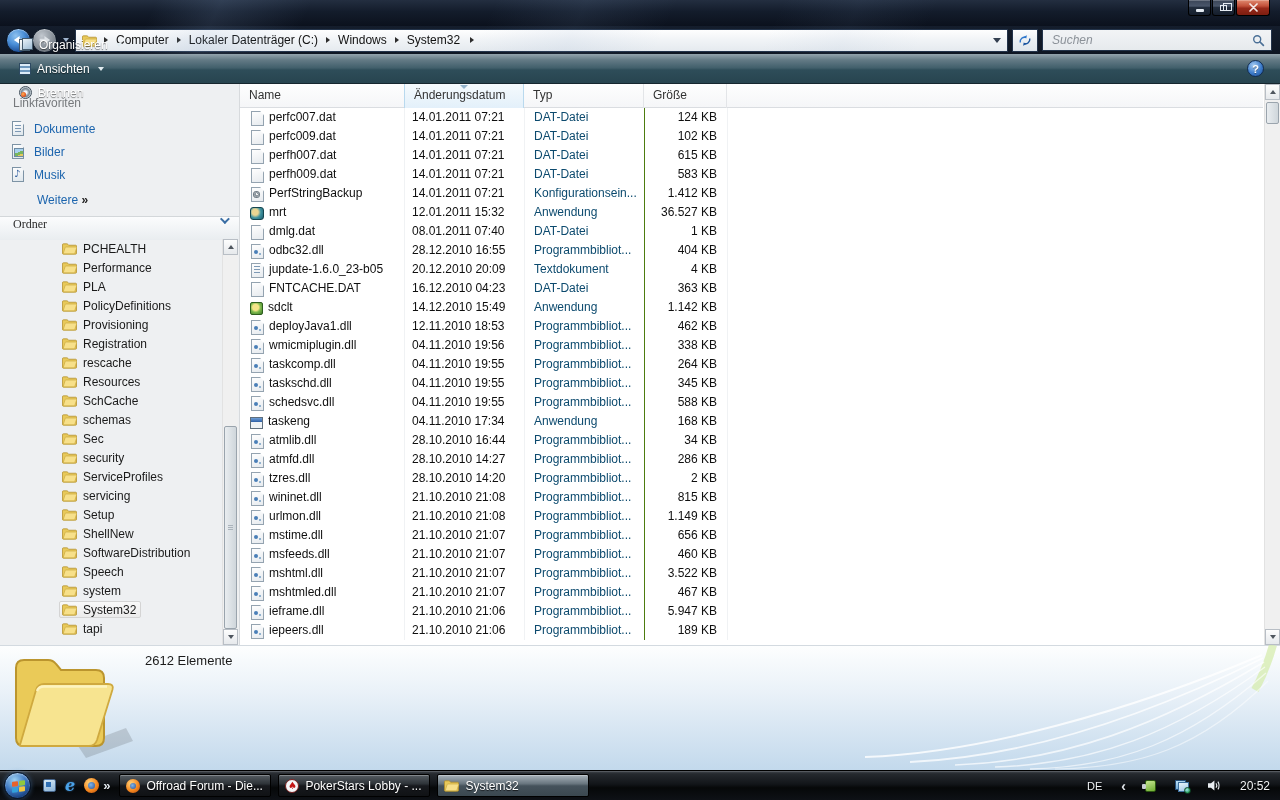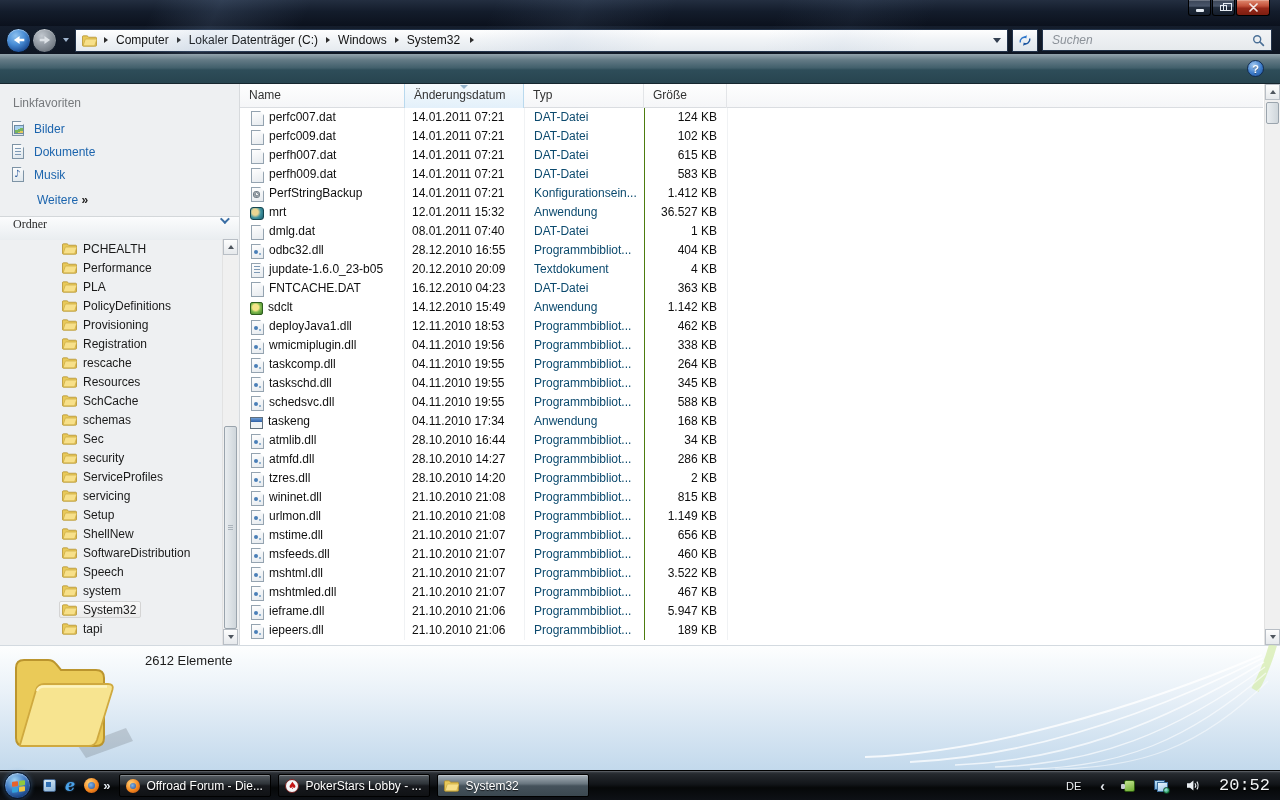--- a/index.html
+++ b/index.html
@@ -203,21 +203,21 @@
   .tray-power { width:11px; height:12px; border-radius:2px; position:relative; cursor:pointer;
     background:linear-gradient(160deg,#c6e592,#6fae32); border:1px solid #2c5a10; }
   .tray-power::before { content:""; position:absolute; left:-4px; top:3px; width:4px; height:5px; background:#c9ced3; border-radius:1px; }
   .tray-network { width:14px; height:12px; position:relative; cursor:pointer; }
   .tray-network::before { content:""; position:absolute; left:0; top:0; width:9px; height:8px;
     background:linear-gradient(160deg,#bfe2f8,#5d9cd0); border:1px solid #28517c; }
   .tray-network::after { content:""; position:absolute; right:0; bottom:0; width:9px; height:8px;
     background:linear-gradient(160deg,#e8f4fc,#9cc6e8); border:1px solid #3c6f9e; }
   .tray-network .globe { position:absolute; right:-2px; bottom:-2px; width:7px; height:7px; border-radius:50%; z-index:2;
     background:radial-gradient(circle at 38% 35%, #9fe8f0, #2a9a58 70%, #14703a); border:1px solid #0e4a28; }
-  .tray-clock { color:#f2f4f6; font-size:17px; text-shadow:0 1px 1px #000; cursor:pointer;font-family:Liberation Mono, monospace; }
+  .tray-clock { color:#f2f4f6; font-size:12px; text-shadow:0 1px 1px #000; cursor:pointer; }
 </style>
 </head>
 <body>
 
 <div class="titlebar"></div>
 <div class="glass-sheen"></div>
 <div class="caption-buttons">
   <div class="cap-btn">
       <span class="glyph-min"></span>
     </div>
@@ -281,34 +281,52 @@
   <div class="searchbox">
     <span class="search-placeholder">Suchen</span>
     <svg width="13" height="13" viewBox="0 0 13 13">
       <circle cx="5.2" cy="5.2" r="3.5" stroke="#4a6f96" fill="none" stroke-width="1.4"></circle>
       <path d="M8 8 L11.4 11.4" stroke="#4a6f96" stroke-width="1.7" stroke-linecap="round"></path>
     </svg>
   </div>
 </div>
 
 <div class="toolbar">
+  <div>
+
+  <div class="tool-item dropdown">
+      <span class="tool-icon ic-organize"></span>
+      <span>Organisieren</span>
+      <span class="drop-tri"></span>
+    </div>
+      <div class="tool-item dropdown">
+      <span class="tool-icon ic-views"></span>
+      <span>Ansichten</span>
+      <span class="drop-tri"></span>
+    </div>
+      <div class="tool-item">
+      <span class="tool-icon ic-burn"></span>
+      <span>Brennen</span>
+
+    </div>
+    </div>
   <div class="help-btn">?</div>
 </div>
 
 <div class="sidebar">
   <div class="fav-title">Linkfavoriten</div>
   <div>
 
   <div class="fav-item">
+      <span class="fav-icon ic-documents"></span>
+      <span>Dokumente</span>
+    </div>
+      <div class="fav-item">
       <span class="fav-icon ic-pictures"></span>
       <span>Bilder</span>
-    </div>
-      <div class="fav-item">
-      <span class="fav-icon ic-documents"></span>
-      <span>Dokumente</span>
     </div>
       <div class="fav-item">
       <span class="fav-icon ic-music"></span>
       <span>Musik</span>
     </div>
     </div>
   <div class="more-row">
     <span>Weitere</span>
     <span class="more-chev">»</span>
   </div>

